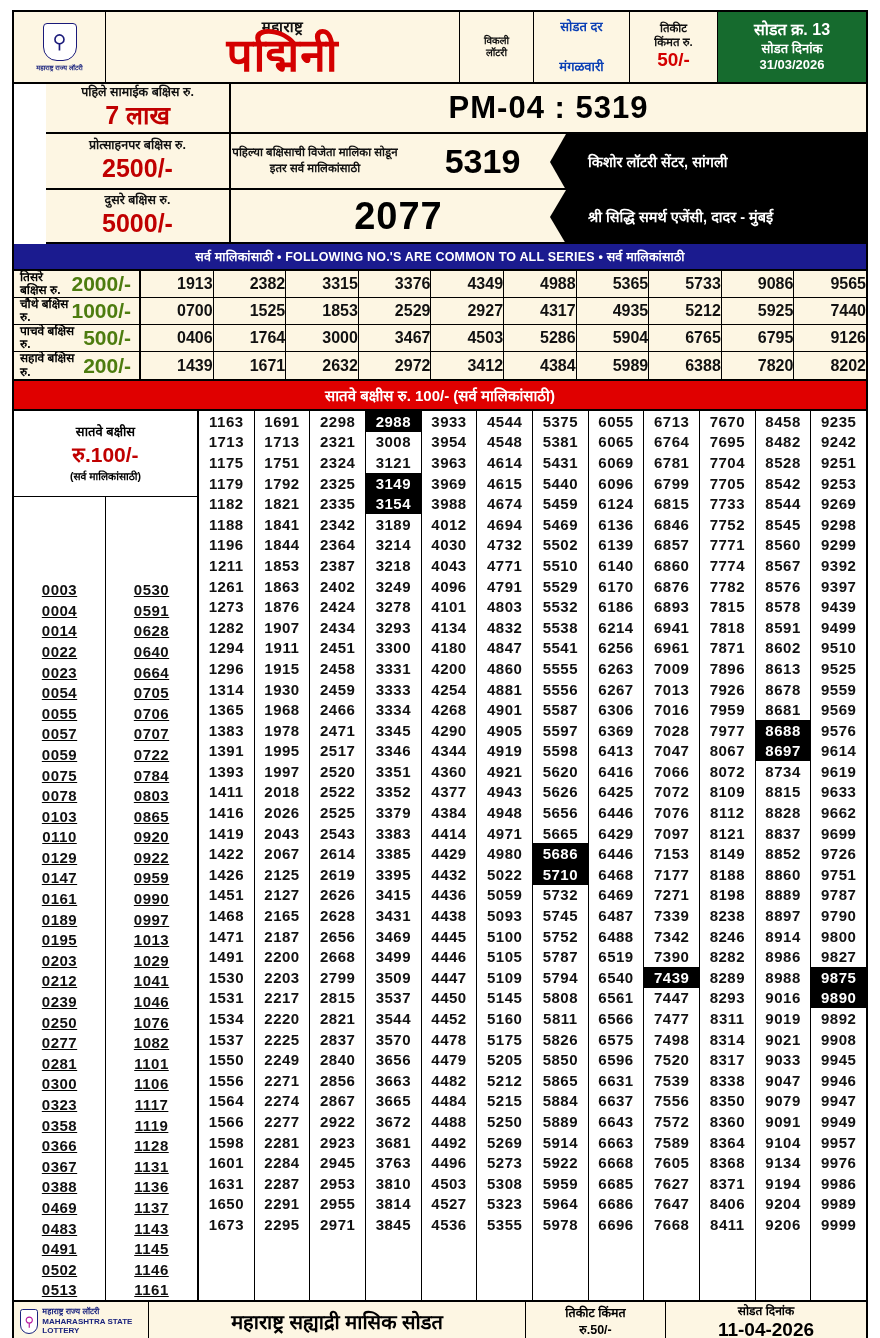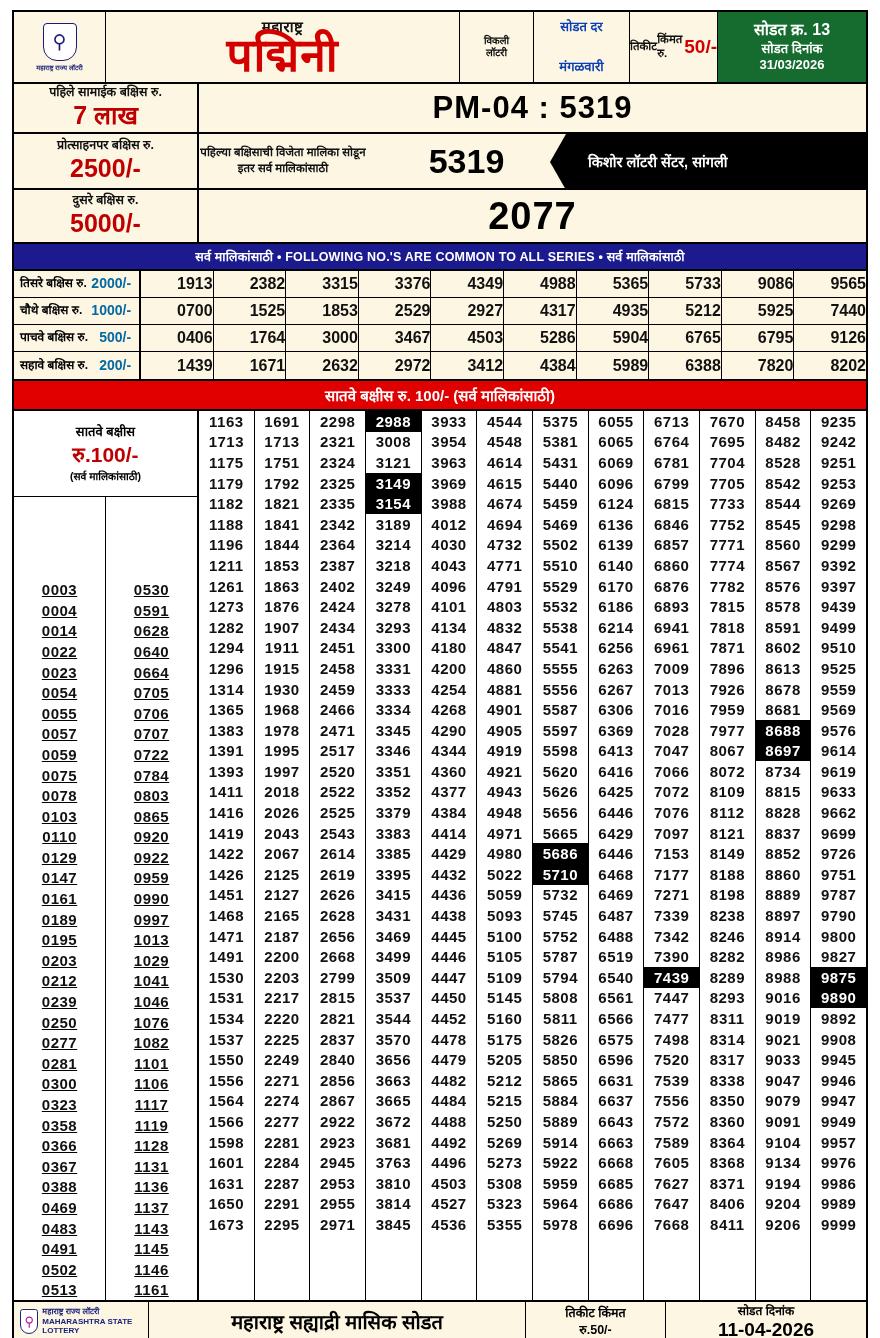--- a/index.html
+++ b/index.html
@@ -58,33 +58,33 @@
   }
   .hdr-c2 {
     width: 74px; display:flex; flex-direction:column; align-items:center; justify-content:center;
     font-size: 10px; font-weight:bold; color:#111; border-right:1px solid #000; line-height:1.25;
   }
   .hdr-c3 {
     width: 96px; display:flex; flex-direction:column; align-items:center; justify-content:center;
     font-size: 13px; font-weight:bold; color:#0a3fb5; border-right:1px solid #000; line-height:1.25;gap:24px;
   }
   .hdr-c4 {
-    width: 88px; display:flex; flex-direction:row; align-items:center; justify-content:center;
+    width: 88px; display:flex; flex-direction:column; align-items:center; justify-content:center;
     font-size: 11.5px; font-weight:bold; color:#111; border-right:1px solid #000; line-height:1.2;
   }
   .hdr-c4 .amt { font-size: 19px; color:#d40000; }
   .hdr-c5 {
     width: 148px; background:#166b2e; color:#fff;
     display:flex; flex-direction:column; align-items:center; justify-content:center;
     font-size: 13px; font-weight:bold; line-height:1.3;
   }
   .hdr-c5 .big { font-size:16px; }
 
   
-  .prow { display:flex; border-bottom:2px solid #000; background:#fdf6e3; }
+  .prow { display:flex; border-bottom:2px solid #000; background:#fdf6e3;margin-left:32px; }
   .plabel {
     width: 185px; border-right:2px solid #000;
     display:flex; flex-direction:column; align-items:center; justify-content:center;
     font-size: 12.5px; font-weight:bold; color:#111; line-height:1.25; padding:2px;
   }
   .plabel .pamt { font-size: 25px; color:#c00000; font-weight:bold; }
   .pmain {
     flex:1; display:flex; align-items:center; justify-content:center;
     font-size: 34px; font-weight:bold; letter-spacing:1px;
   }
@@ -122,21 +122,21 @@
   
   .ngrid { border-bottom:2px solid #000; }
   .nrow { display:flex; border-bottom:1px solid #000; height:27px; background:#fdf6e3;gap:36px;}
   .nrow:last-child { border-bottom:none; }
   .nlabel {
     width:185px; border-right:2px solid #000;
     display:flex; align-items:center; justify-content:space-between;
     padding: 0 8px 0 6px; font-size:12px; font-weight:bold; line-height:1.1;
   }
   .nlabel .lt { text-align:left; }
-  .nlabel .lamt { font-size:14px; color:#0369a1; font-weight:bold; }
+  .nlabel .lamt { font-size:21px; color:#4d7c0f; font-weight:bold; }
   .ncell {
     flex:1; display:flex; align-items:center; justify-content:center;
     font-size:16px; font-weight:bold; border-right:1px solid #000; color:#111;
   }
   .ncell:last-child{ border-right:none; }
 
   
   .seventh-banner {
     background:#e00000; color:#fff; text-align:center;
     font-size:15px; font-weight:bold; padding:4px 16px;
@@ -237,20 +237,21 @@
     <div class="row2-num">5319</div>
     <div class="agent">किशोर लॉटरी सेंटर, सांगली</div>
   </div>
 
   <div class="prow row3">
     <div class="plabel">
       <div>दुसरे बक्षिस रु.</div>
       <div class="pamt">5000/-</div>
     </div>
     <div class="pmain">2077</div>
+    <div class="agent">श्री सिद्धि समर्थ एजेंसी, दादर - मुंबई</div>
   </div>
 
   <div class="common-banner">सर्व मालिकांसाठी  •  FOLLOWING NO.'S ARE COMMON TO ALL SERIES  •  सर्व मालिकांसाठी</div>
 
   <div class="ngrid">
         <div class="nrow">
           <div class="nlabel">
             <div class="lt">तिसरे बक्षिस रु.</div>
             <div class="lamt">2000/-</div>
           </div>

